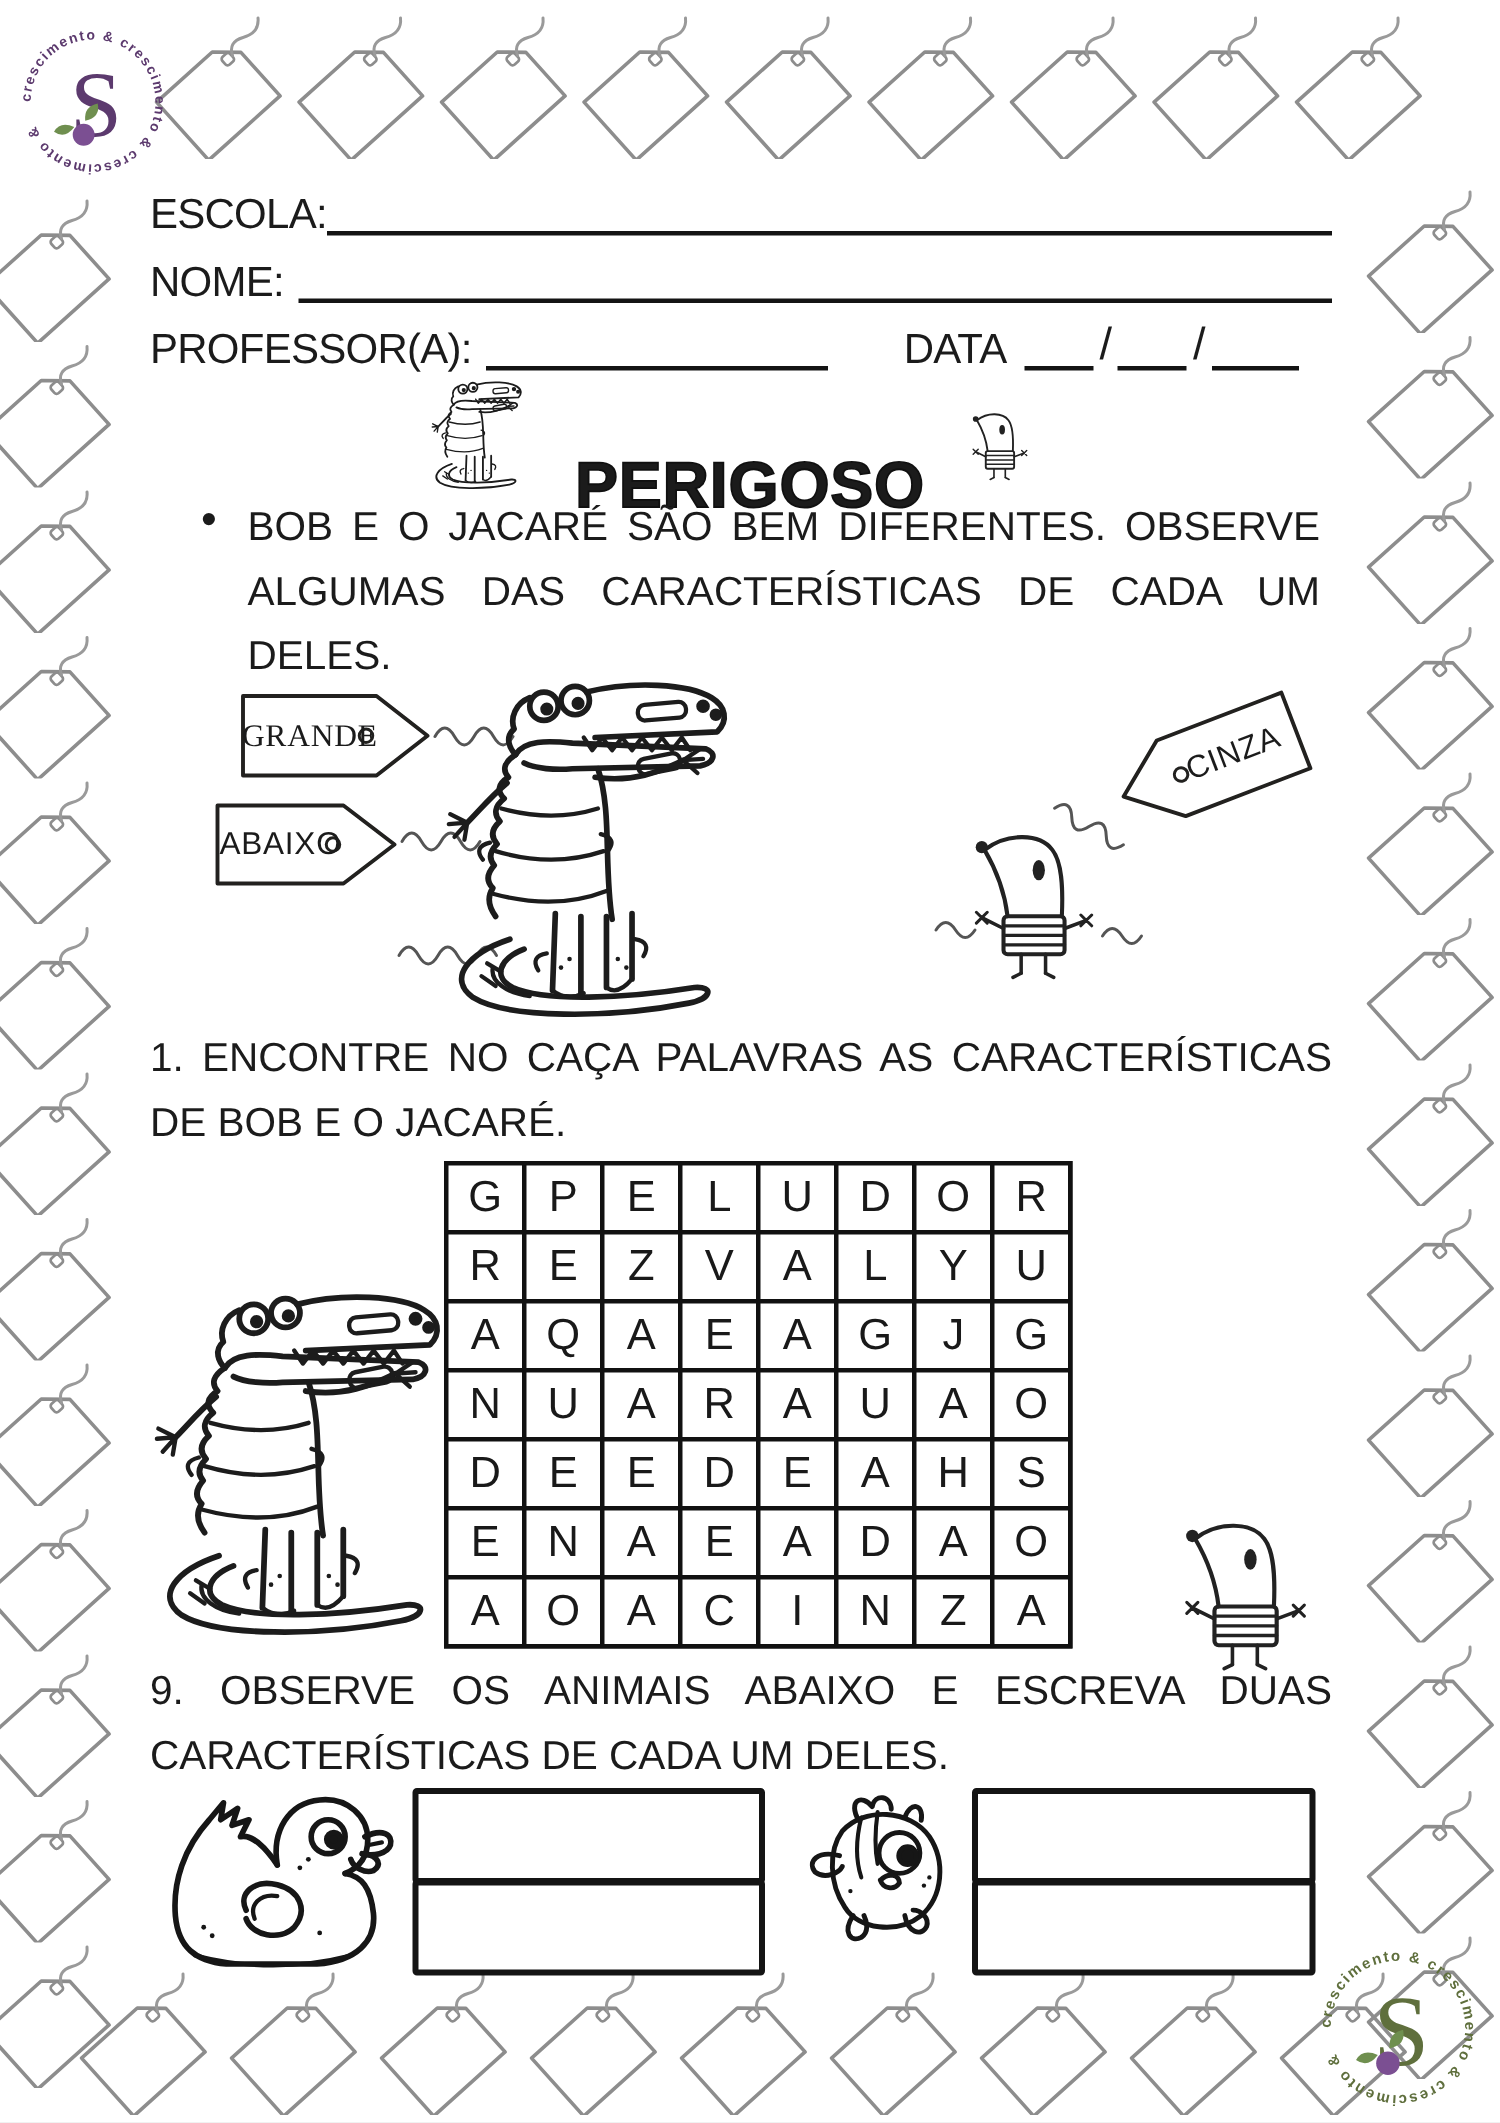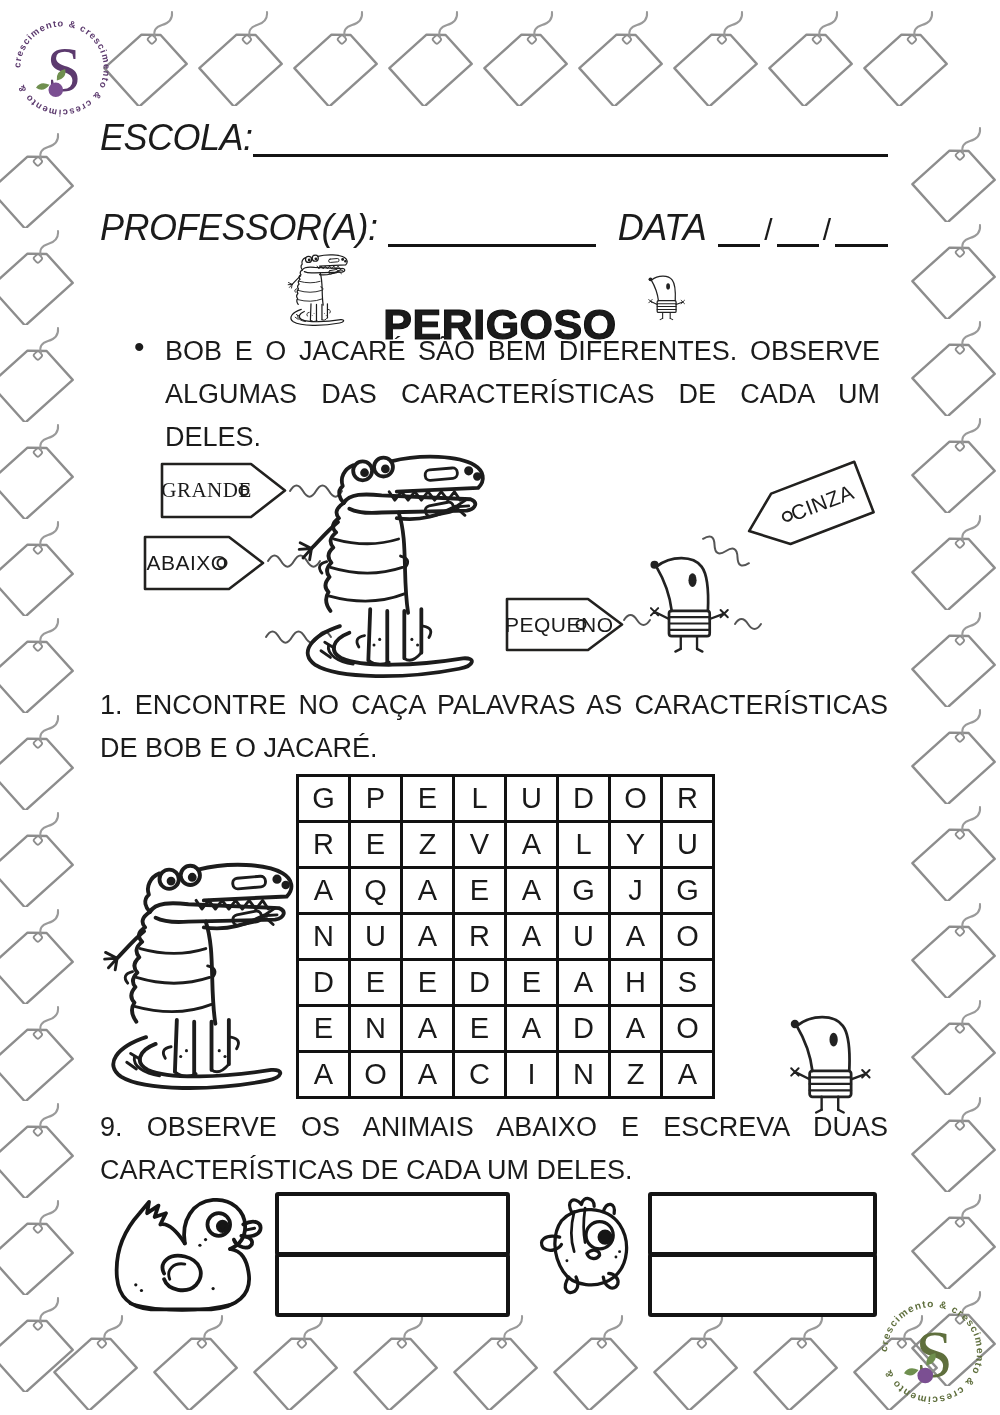--- a/index.html
+++ b/index.html
@@ -3,21 +3,21 @@
 <meta charset="utf-8">
 <style>
   html,body{margin:0;padding:0;background:#e8e8e8;}
   .page{position:relative;width:1000px;height:1415px;background:#ffffff;overflow:hidden;
         font-family:"Liberation Sans","DejaVu Sans",sans-serif;color:#1b1b1b;margin:0 auto;}
   .decor{position:absolute;inset:0;z-index:0;}
   .btag{position:absolute;width:100px;height:100px;}
   .content{position:absolute;inset:0;z-index:1;}
   .logo{position:absolute;z-index:3;}
   .hrow{position:absolute;left:100px;right:112px;display:flex;align-items:flex-end;}
-  .hlabel{font-size:36px;line-height:1.05;white-space:nowrap;letter-spacing:-0.5px;font-style:italic;}
+  .hlabel{font-size:28px;line-height:1.05;white-space:nowrap;letter-spacing:-0.5px;}
   .hline{border-bottom:3.5px solid #141414;height:36px;display:inline-block;}
   .grow{flex:1;}
   .dateline{display:inline-block;border-bottom:3.5px solid #141414;height:30px;}
   .slash{font-size:30px;margin:0 4px;}
   .title{position:absolute;left:0;right:0;text-align:center;font-size:43px;font-weight:bold;
          letter-spacing:0.5px;-webkit-text-stroke:1.2px #101010;}
   .para{position:absolute;font-size:27px;line-height:1.6;}
   .para p{margin:0;text-align:justify;text-align-last:left;}
   .bullet{position:absolute;font-size:30px;}
   .illu{position:absolute;}
@@ -371,24 +371,28 @@
   <text x="52" y="72" font-size="60" fill="#5f6f3d" text-anchor="middle" font-family="Liberation Serif, serif">S</text>
   <path d="M38,66 q-9,-4 -13,3 q7,5 13,-3" fill="#6f8f4f"></path>
   <path d="M45,62 q-1,-9 8,-11 q2,9 -8,11" fill="#6f8f4f"></path>
   <circle cx="44" cy="71" r="7" fill="#7b4f92"></circle>
   </svg></div>
 
     <div class="hrow" style="top:118px;">
       <span class="hlabel">ESCOLA:</span>
       <span class="hline grow"></span>
     </div>
+    <div class="hrow" style="top:163px;">
+      <span class="hlabel">NOME:</span>
+      <span class="hline grow" style="margin-left:10px;"></span>
+    </div>
     <div class="hrow" style="top:208px;">
       <span class="hlabel">PROFESSOR(A):</span>
       <span class="hline" style="width:228px;margin-left:10px;"></span>
-      <span class="hlabel" style="margin-left:22px;">DATA</span>
+      <span class="hlabel" style="margin-left:50px;">DATA</span>
       <span class="dateline" style="width:46px;margin-left:12px;"></span>
       <span class="slash">/</span>
       <span class="dateline" style="width:46px;"></span>
       <span class="slash">/</span>
       <span class="dateline" style="width:58px;"></span>
     </div>
 
     <div class="illu" style="left:283px;top:250px;width:70px;height:80px;">
         <svg viewBox="0 0 230 245" preserveAspectRatio="xMidYMid meet">
   <g fill="none" stroke="#1c1c1c" stroke-width="4" stroke-linecap="round" stroke-linejoin="round">
@@ -464,27 +468,20 @@
     </svg>
       <span class="ctag-label">ABAIXO</span>
     </div>
     <div class="ctag pt-left" style="left:743px;top:480px;width:127px;height:58px;transform:rotate(-21deg);">
         <svg width="127" height="58">
       <polygon points="125,2 36,2 2,29 36,56 125,56" fill="#fff" stroke="#22211f" stroke-width="2.6" stroke-linejoin="round"></polygon>
       <circle cx="43" cy="29" r="4.5" fill="none" stroke="#22211f" stroke-width="2"></circle>
     </svg>
       <span class="ctag-label">CINZA</span>
     </div>
-    <div class="ctag pt-right" style="left:505px;top:597px;width:119px;height:55px;">
-        <svg width="119" height="55">
-      <polygon points="2,2 83,2 117,27.5 83,53 2,53" fill="#fff" stroke="#22211f" stroke-width="2.6" stroke-linejoin="round"></polygon>
-      <circle cx="76" cy="27.5" r="4.5" fill="none" stroke="#22211f" stroke-width="2"></circle>
-    </svg>
-      <span class="ctag-label">PEQUENO</span>
-    </div>
 
     <svg class="squig" width="46" height="18" style="left:288px;top:482px;">
         <path d="M2,9 q6.5,-11.25 13,0 q6.5,11.25 13,0 q6.5,-11.25 13,0 q6.5,11.25 13,0" fill="none" stroke="#555" stroke-width="2" stroke-linecap="round"></path>
       </svg>
     <svg class="squig" width="52" height="18" style="left:266px;top:552px;">
         <path d="M2,9 q6.5,-11.25 13,0 q6.5,11.25 13,0 q6.5,-11.25 13,0 q6.5,11.25 13,0" fill="none" stroke="#555" stroke-width="2" stroke-linecap="round"></path>
       </svg>
     <svg class="squig" width="64" height="18" style="left:264px;top:628px;">
         <path d="M2,9 q6.5,-11.25 13,0 q6.5,11.25 13,0 q6.5,-11.25 13,0 q6.5,11.25 13,0 q6.5,-11.25 13,0" fill="none" stroke="#555" stroke-width="2" stroke-linecap="round"></path>
       </svg>

